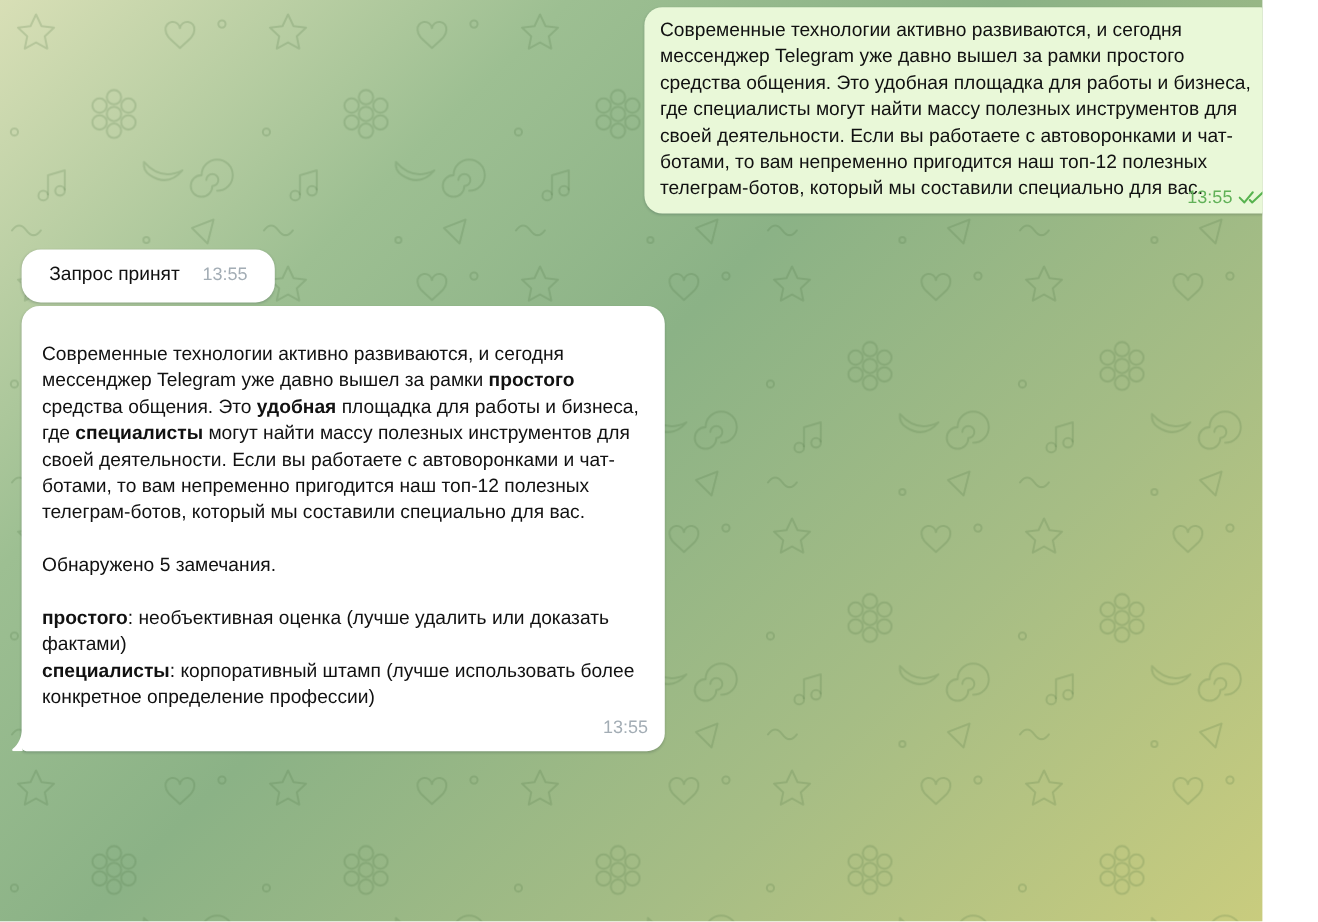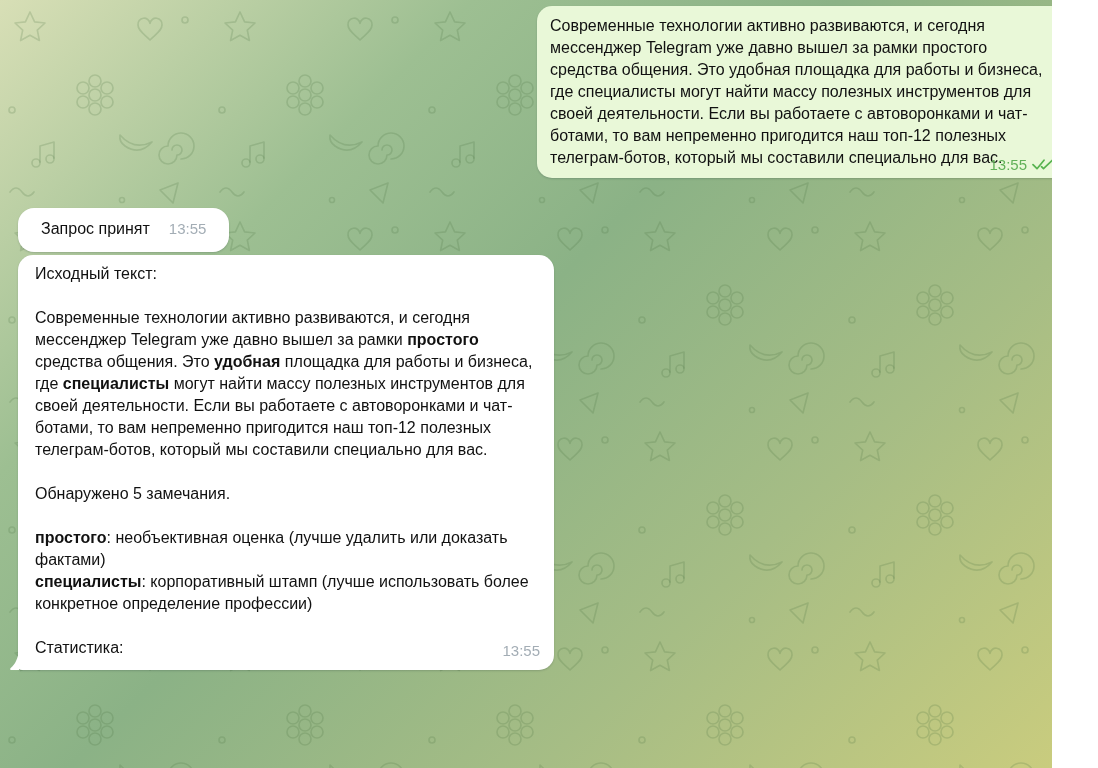--- a/index.html
+++ b/index.html
@@ -125,30 +125,28 @@
       </svg>
     </div>
 
     <div class="bubble msg-ack">
       <span>Запрос принят</span>
       <span class="time-gray">13:55</span>
     </div>
 
     <div class="bubble msg-analysis">
       <div>
-          <div class="par"><span>Исходный текст:</span></div>
           <div class="par">&nbsp;</div>
           <div class="par"><span>Современные технологии активно развиваются, и сегодня мессенджер Telegram уже давно вышел за рамки </span><b>простого</b><span> средства общения. Это </span><b>удобная</b><span> площадка для работы и бизнеса, где </span><b>специалисты</b><span> могут найти массу полезных инструментов для своей деятельности. Если вы работаете с автоворонками и чат-ботами, то вам непременно пригодится наш топ-12 полезных телеграм-ботов, который мы составили специально для вас.</span></div>
           <div class="par">&nbsp;</div>
           <div class="par"><span>Обнаружено 5 замечания.</span></div>
           <div class="par">&nbsp;</div>
           <div class="par"><b>простого</b><span>: необъективная оценка (лучше удалить или доказать фактами)</span></div>
           <div class="par"><b>специалисты</b><span>: корпоративный штамп (лучше использовать более конкретное определение профессии)</span></div>
           <div class="par">&nbsp;</div>
-          <div class="par"><span>Статистика:</span></div>
         </div>
       <div class="in-meta time-gray">13:55</div>
       <svg class="tail" viewBox="0 0 9 20">
         <path d="M9 0 C7.8 8.5 5.4 14.4 0.7 18 C-0.2 18.7 0.1 20 1.2 20 L9 20 Z"></path>
       </svg>
     </div>
 
   </div>
   <div class="right-gutter"></div>
 </div>

